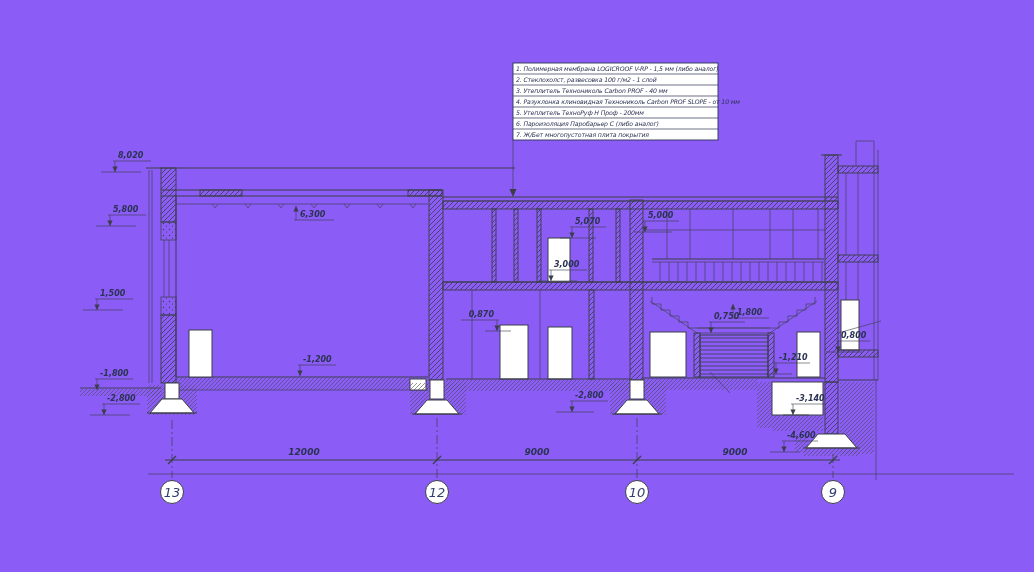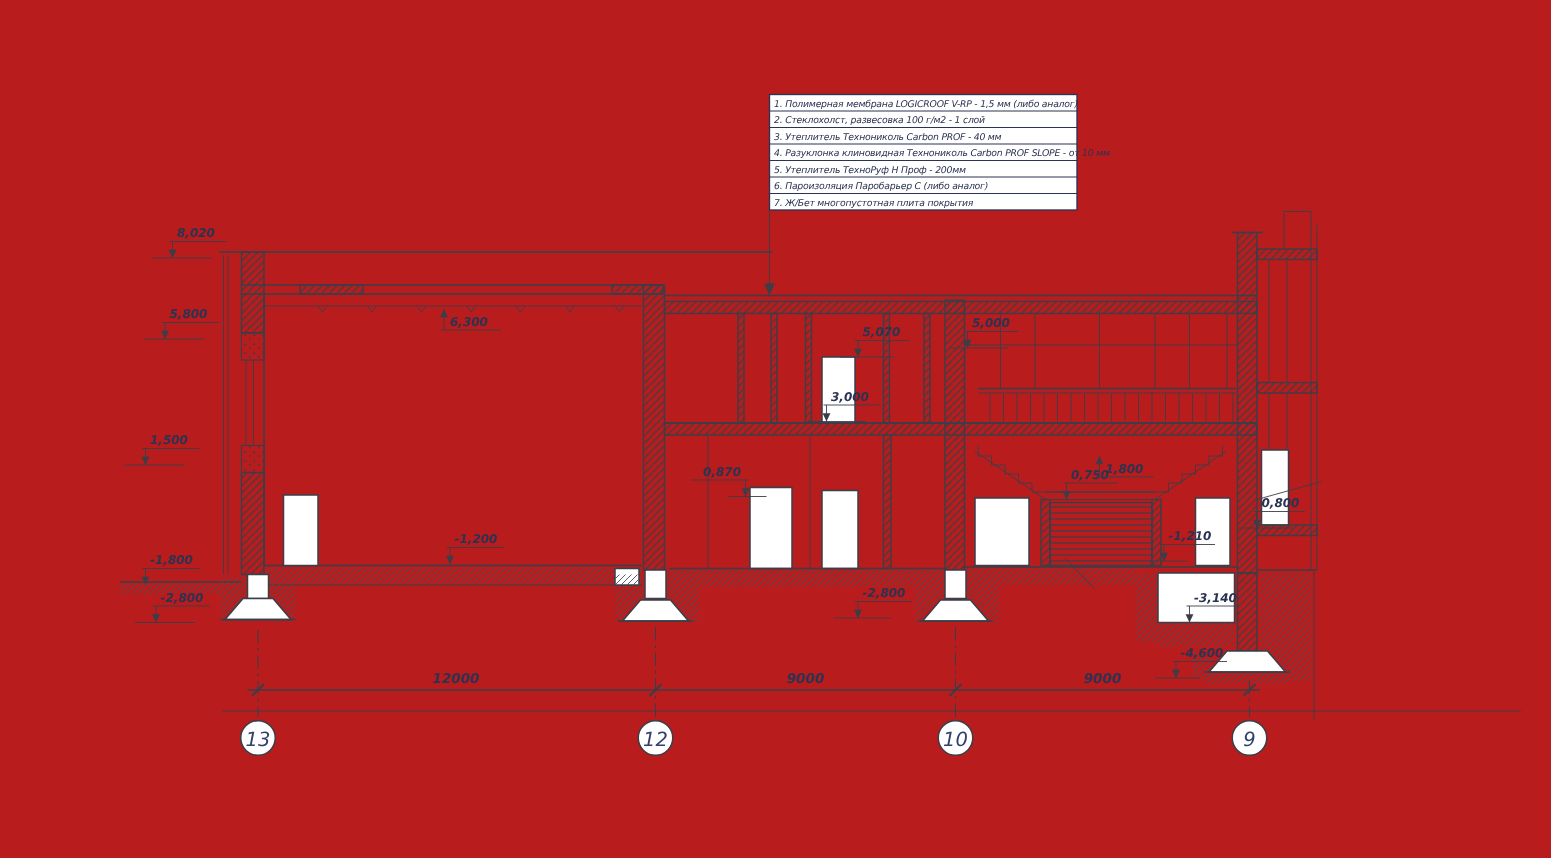--- a/index.html
+++ b/index.html
@@ -1,16 +1,16 @@
 <!DOCTYPE html>
 <html><head>
 <meta charset="utf-8">
 <style>
   html,body{margin:0;padding:0;background:#e8e8e8;}
-  .canvas{position:relative;width:1034px;height:572px;background:#b91c1c;margin:0 auto;overflow:hidden;
+  .canvas{position:relative;width:1034px;height:572px;background:#8b5cf6;margin:0 auto;overflow:hidden;
           font-family:"DejaVu Sans",sans-serif;}
   svg{position:absolute;left:0;top:0;}
   .ln{stroke:#3a3e48;stroke-width:1;fill:none;}
   .thin{stroke-width:0.6;}
   .med{stroke-width:0.9;}
   .hatch{fill:url(#wh);stroke:#3a3e48;stroke-width:0.9;}
   .ground{fill:url(#gh);stroke:none;}
   .white{fill:#ffffff;stroke:#3a3e48;stroke-width:1;}
   .dashdot{stroke:#3a3e48;stroke-width:0.7;fill:none;stroke-dasharray:9 3 2 3;}
   text{fill:#2b3352;font-style:italic;}

